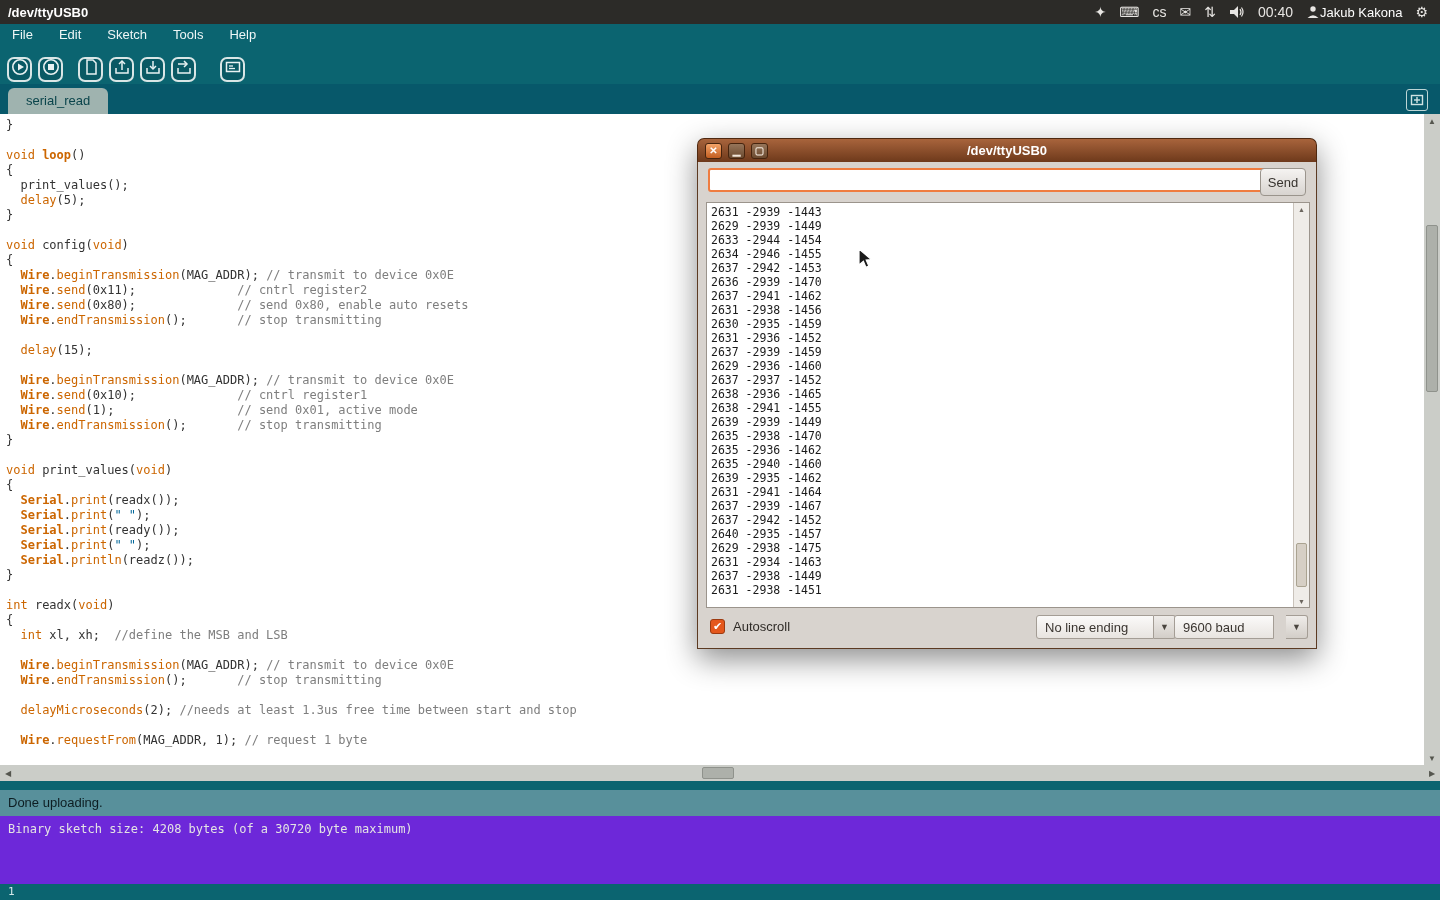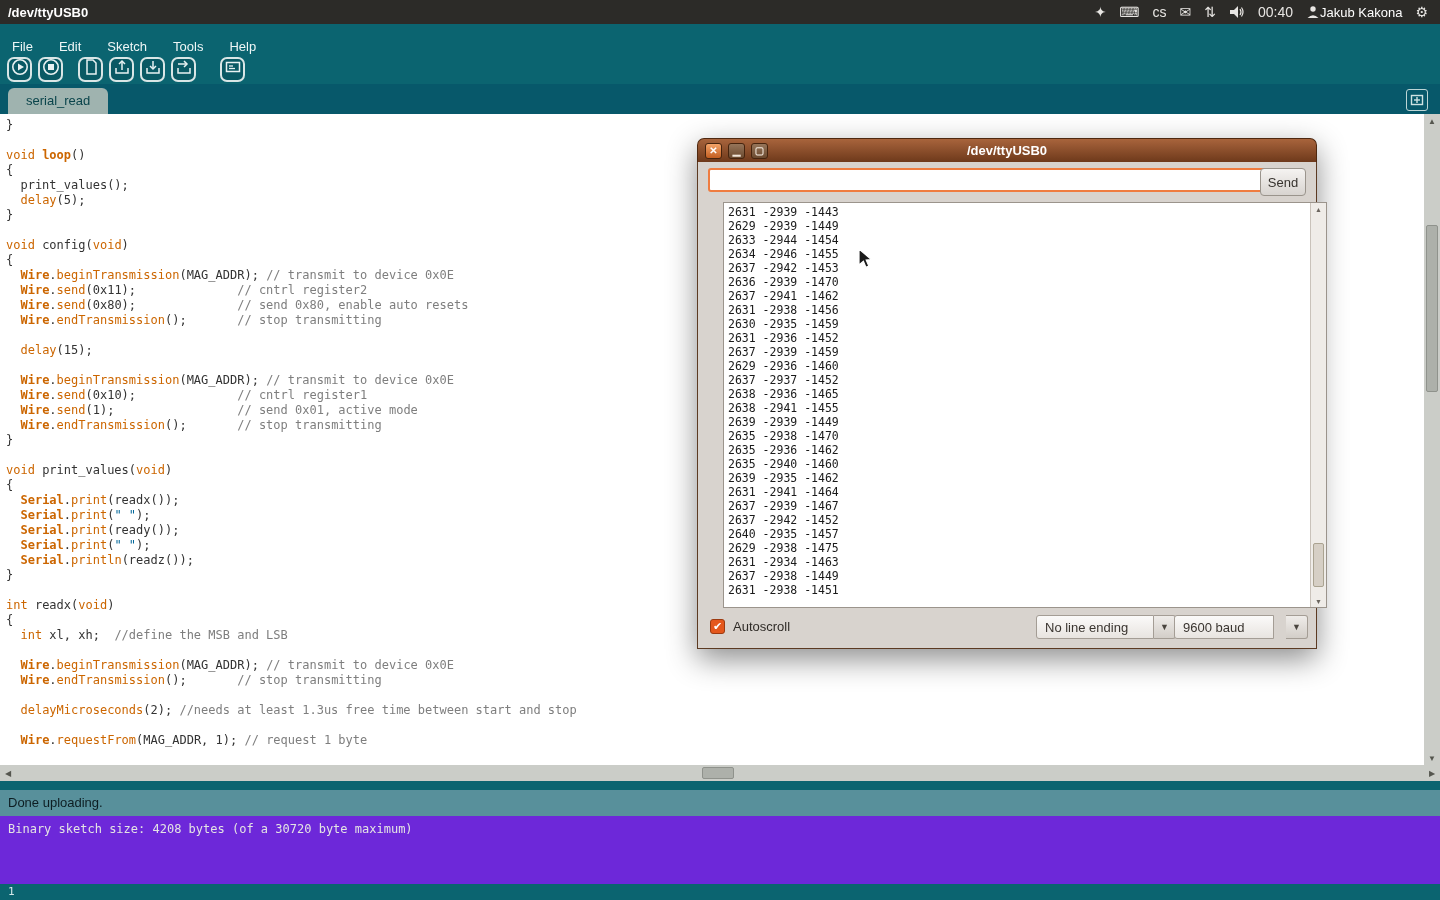--- a/index.html
+++ b/index.html
@@ -8,21 +8,21 @@
 
   
   #top-panel{position:absolute;top:0;left:0;width:1440px;height:24px;background:#2c2b28;
              color:#fff;display:flex;align-items:center;font-size:13px;}
   #tp-title{font-weight:bold;margin-left:8px;}
   #tp-right{margin-left:auto;display:flex;align-items:center;gap:13px;padding-right:12px;}
   .tp-icon{color:#e8e6e3;font-size:14px;line-height:1;display:flex;align-items:center;}
   #tp-user{display:flex;align-items:center;}
 
   
-  #menubar{position:absolute;top:32px;left:0;right:0;height:28px;display:flex;align-items:center;
+  #menubar{position:absolute;top:20px;left:0;right:0;height:28px;display:flex;align-items:center;
            gap:26px;padding-left:12px;color:#eef6f6;font-size:13px;}
   .menu-item{cursor:default;}
 
   
   #toolbar{position:absolute;top:54px;left:0;height:30px;display:flex;align-items:center;padding-left:7px;}
   .tbtn{width:25px;height:25px;border:2px solid #d9e6e6;border-radius:7px;background:rgba(0,0,0,0.10);
         display:flex;align-items:center;justify-content:center;margin-right:6px;box-sizing:border-box;}
 
   
   #tabstrip{position:absolute;top:84px;left:0;right:0;height:30px;background:#07586a;}
@@ -73,21 +73,21 @@
   #sw-close{background:linear-gradient(#f5a469,#c25e21);color:#fff;font-weight:bold;}
   .wbtn-plain{background:linear-gradient(#96755a,#6b4a2f);color:#f2e6da;}
   #sw-body{position:absolute;top:24px;left:0;right:0;bottom:0;background:#d8d3ce;
            border:1px solid #5c3a22;border-top:none;box-sizing:border-box;}
   #sw-input{position:absolute;left:10px;top:6px;width:544px;height:20px;border:2px solid #ef7c40;
             border-radius:3px;background:#fff;font-size:13px;padding:0 6px;outline:none;
             font-family:"Liberation Sans",sans-serif;}
   #sw-send{position:absolute;right:10px;top:6px;width:44px;height:26px;background:linear-gradient(#f5f3f1,#d8d4d0);
            border:1px solid #9a948c;border-radius:4px;font-size:13px;color:#37332e;
            display:flex;align-items:center;justify-content:center;}
-  #sw-output{position:absolute;left:25px;top:40px;width:604px;height:406px;background:#fff;
+  #sw-output{position:absolute;left:8px;top:40px;width:604px;height:406px;background:#fff;
              border:1px solid #9b948c;box-sizing:border-box;overflow:hidden;}
   #sw-lines{position:absolute;left:4px;top:2px;font-family:"DejaVu Sans Mono",monospace;
             font-size:11.5px;line-height:14px;color:#1a1a1a;white-space:pre;}
   #sw-scroll{position:absolute;right:0;top:0;bottom:0;width:15px;background:#efece8;border-left:1px solid #c9c2ba;}
   .sws-arrow{position:absolute;left:0;width:15px;height:12px;color:#6b655e;font-size:7px;
              display:flex;align-items:center;justify-content:center;}
   #sw-thumb{position:absolute;left:2px;width:11px;top:340px;height:44px;background:#d6cfc5;
             border:1px solid #aaa391;border-radius:2px;box-sizing:border-box;}
   #sw-bottom{position:absolute;left:0;right:0;top:450px;height:30px;}
   #sw-checkbox{position:absolute;left:12px;top:7px;width:15px;height:15px;background:#e4571c;

